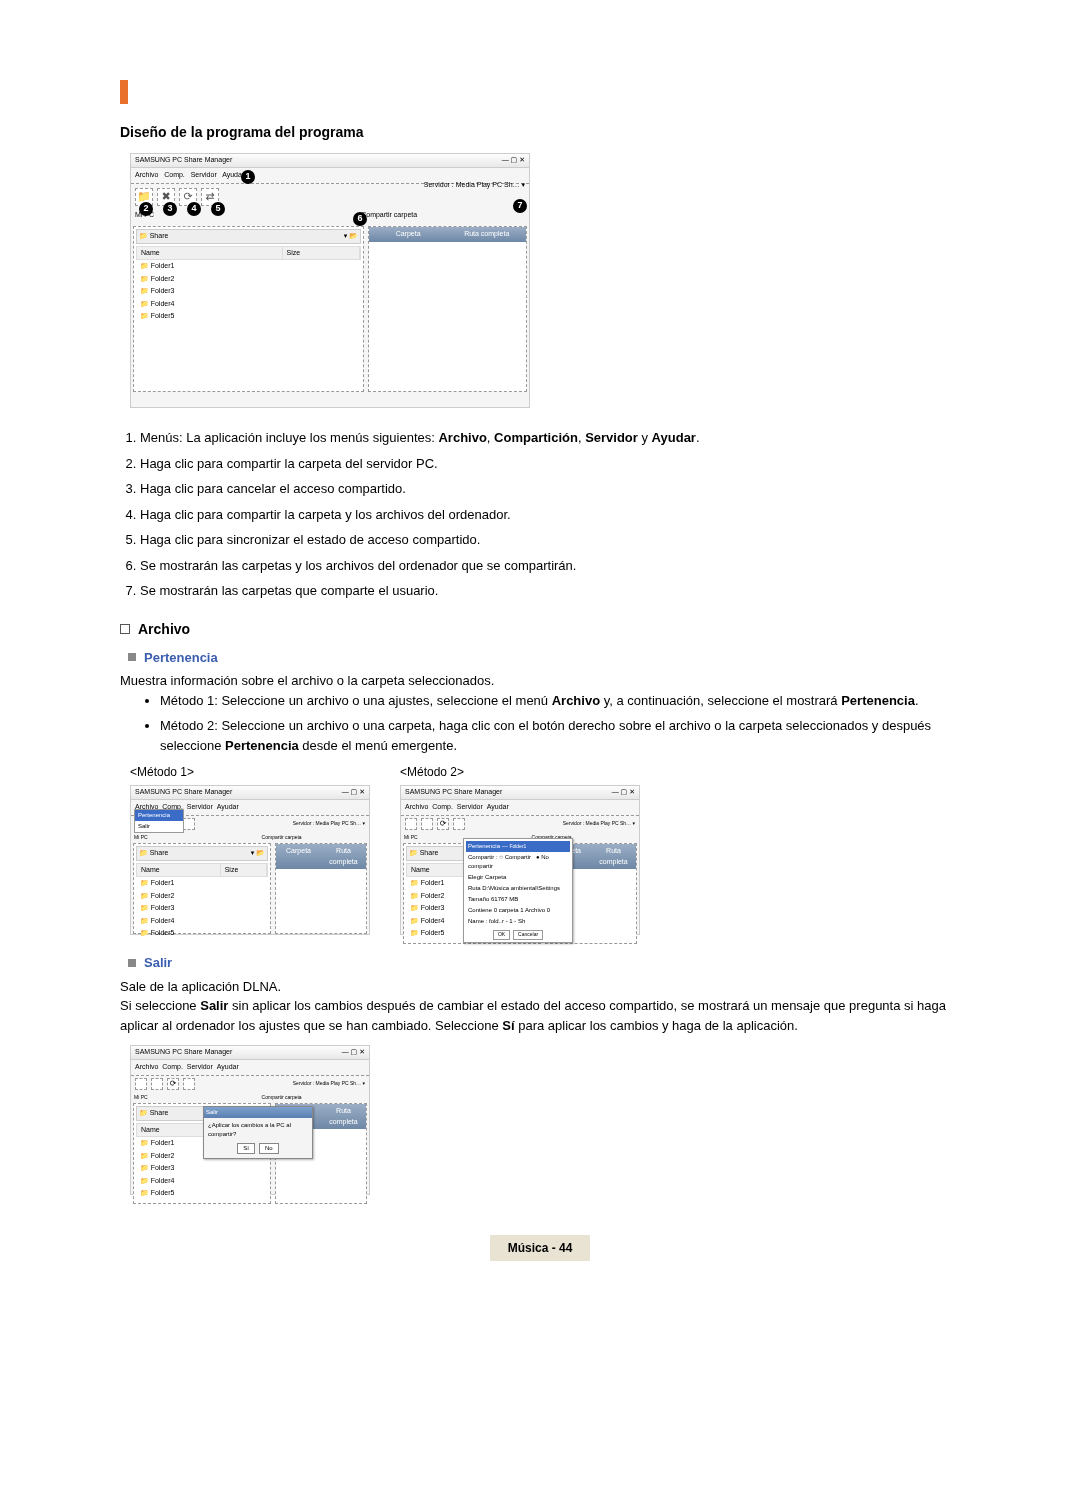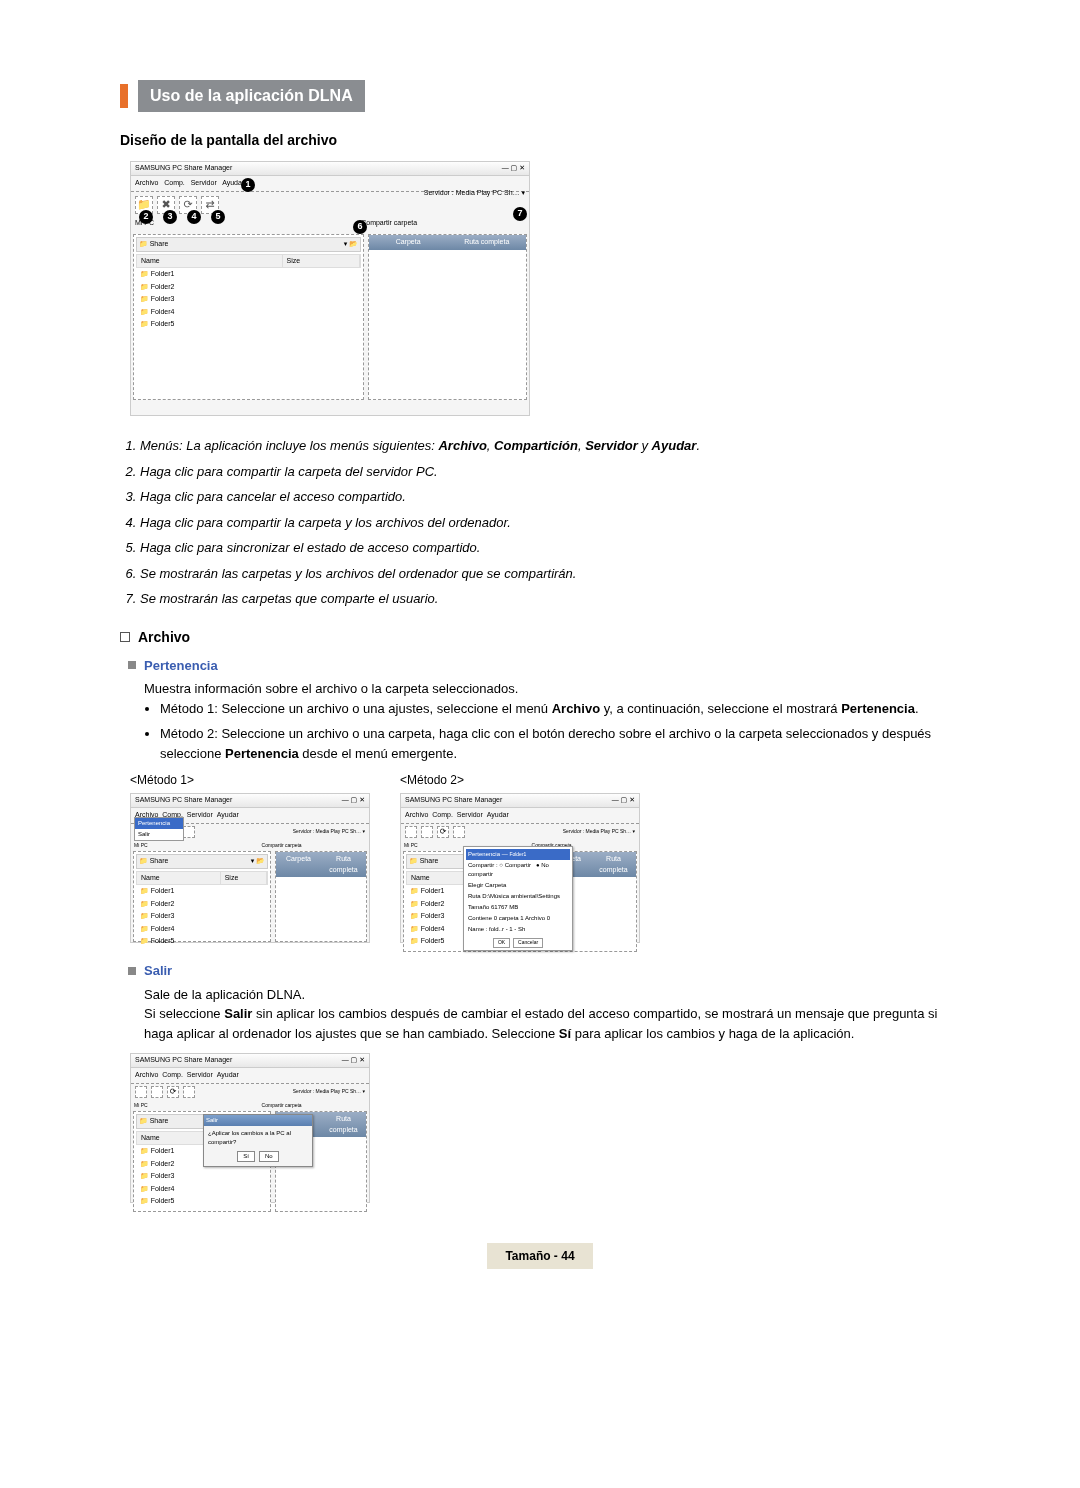--- a/index.html
+++ b/index.html
@@ -129,21 +129,21 @@
   }
   .ss-colhdr span { padding:1px 4px; border-right:1px solid #ddd;}
   .ss-row { font-size:7px; padding:1px 4px;}
   .ss-right-hdr {
     display:flex;
     font-size:7px;
     background:linear-gradient(#9badc5,#6d88a6);
     color:#fff;
   }
   .ss-right-hdr span { flex:1; padding:2px 4px; text-align:center;}
-  .list {padding-left:20px; margin: 12px 0; font-style: italic;}
+  .list {padding-left:20px; margin: 12px 0;}
   .list li {margin-bottom:6px;}
   .q-heading {
     display:flex;
     align-items:center;
     margin: 18px 0 6px 0;
   }
   .q-heading .box {
     width:10px;height:10px;
     border:1px solid #555;
     margin-right:8px;
@@ -153,21 +153,21 @@
     display:flex;
     align-items:center;
     margin:8px 0 4px 8px;
     font-size:13px;
     font-weight:bold;
     color:#3a5db0;
   }
   .sub-heading .sq {
     width:8px;height:8px;background:#888;margin-right:8px;
   }
-  .body-indent {margin-left:24px;}
+  .body-indent {}
   .bullet-list {list-style:disc;margin-left:40px;}
   .bullet-list li {margin-bottom:6px;}
   .method-row {display:flex;gap:30px;margin:8px 0 18px 10px;}
   .method-col {}
   .method-label {font-size:12px;margin-bottom:4px;}
   .footer {
     text-align:center;
     margin-top:40px;
   }
   .footer-box {
@@ -212,24 +212,23 @@
     font-size:6px;width:50px;
   }
   .menu-open div{padding:1px 3px;}
   .menu-open .hl{background:#3a6bc7;color:#fff;}
 </style>
 </head>
 <body>
 
 <div class="section-title-bar">
   <div class="orange-bar"></div>
-  <div class="section-title">Uso de la aplicación DLNA</div>
-</div>
-
-<div class="subsection-title">Diseño de la pantalla del archivo</div>
+</div>
+
+<div class="subsection-title">Diseño de la programa del programa</div>
 
 <div class="screenshot-main">
   <div class="ss-titlebar">
     <span>SAMSUNG PC Share Manager</span>
     <span>— ▢ ✕</span>
   </div>
   <div class="ss-menubar">
     <span>Archivo</span>&nbsp;&nbsp;
     <span>Comp.</span>&nbsp;&nbsp;
     <span>Servidor</span>&nbsp;&nbsp;
@@ -485,15 +484,15 @@
       <div class="dbtns">
         <span>Sí</span>
         <span>No</span>
       </div>
     </div>
   </div>
 </div>
 
 <div class="footer">
   <div class="footer-box">
-    <span>Tamaño - </span><span>44</span>
+    <span>Música - </span><span>44</span>
   </div>
 </div>
 
 </body></html>

